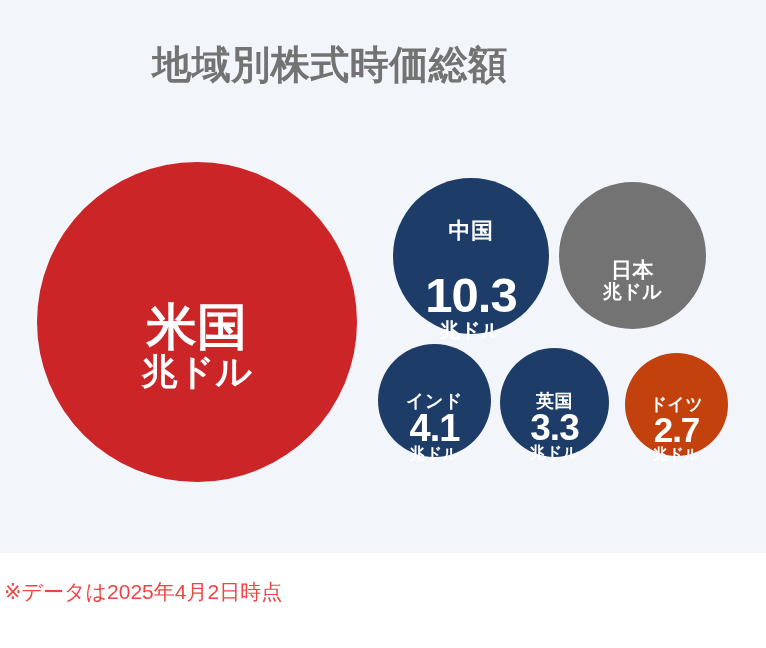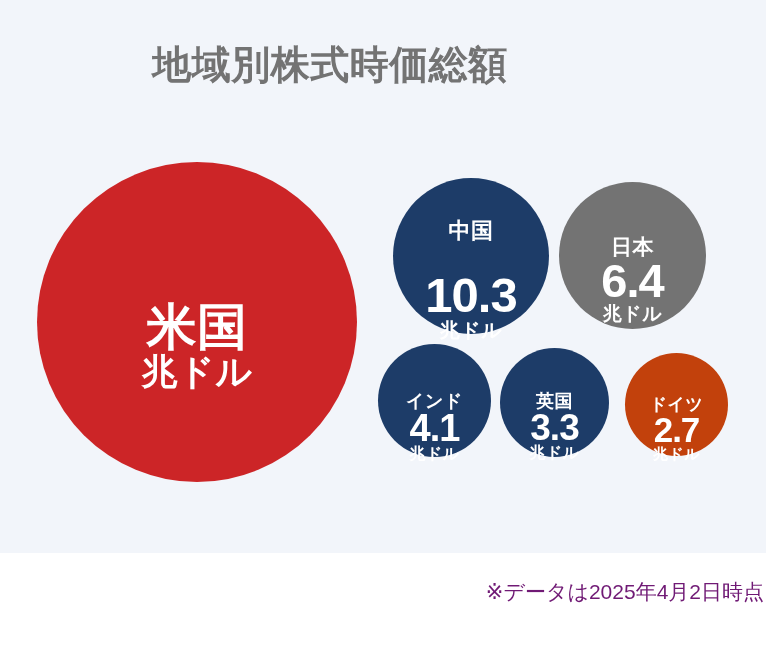--- a/index.html
+++ b/index.html
@@ -144,23 +144,22 @@
   .footnotes {
     position: absolute;
     left: 4px;
     top: 576px;
     width: 760px;
     color: #333333;
   }
   .footnotes .fn-line {
     font-size: 21px;
     line-height: 31px;
-    color: #701a75;
-    white-space: nowrap;
-    text-align: right;
+    color: #ef4444;
+    white-space: nowrap;
   }
 </style>
 </head>
 <body>
 
 <div id="infographic">
 
   <div class="panel"></div>
 
   <div class="title">地域別株式時価総額</div>
@@ -171,21 +170,20 @@
   </div>
 
   <div class="bubble" id="bubble-cn">
     <div class="b-label">中国</div>
     <div class="b-value">10.3</div>
     <div class="b-unit">兆ドル</div>
   </div>
 
   <div class="bubble" id="bubble-jp">
     <div class="b-label">日本</div>
-    <div class="b-value">6.4</div>
     <div class="b-unit">兆ドル</div>
   </div>
 
   <div class="bubble" id="bubble-in">
     <div class="b-label">インド</div>
     <div class="b-value">4.1</div>
     <div class="b-unit">兆ドル</div>
   </div>
 
   <div class="bubble" id="bubble-uk">

